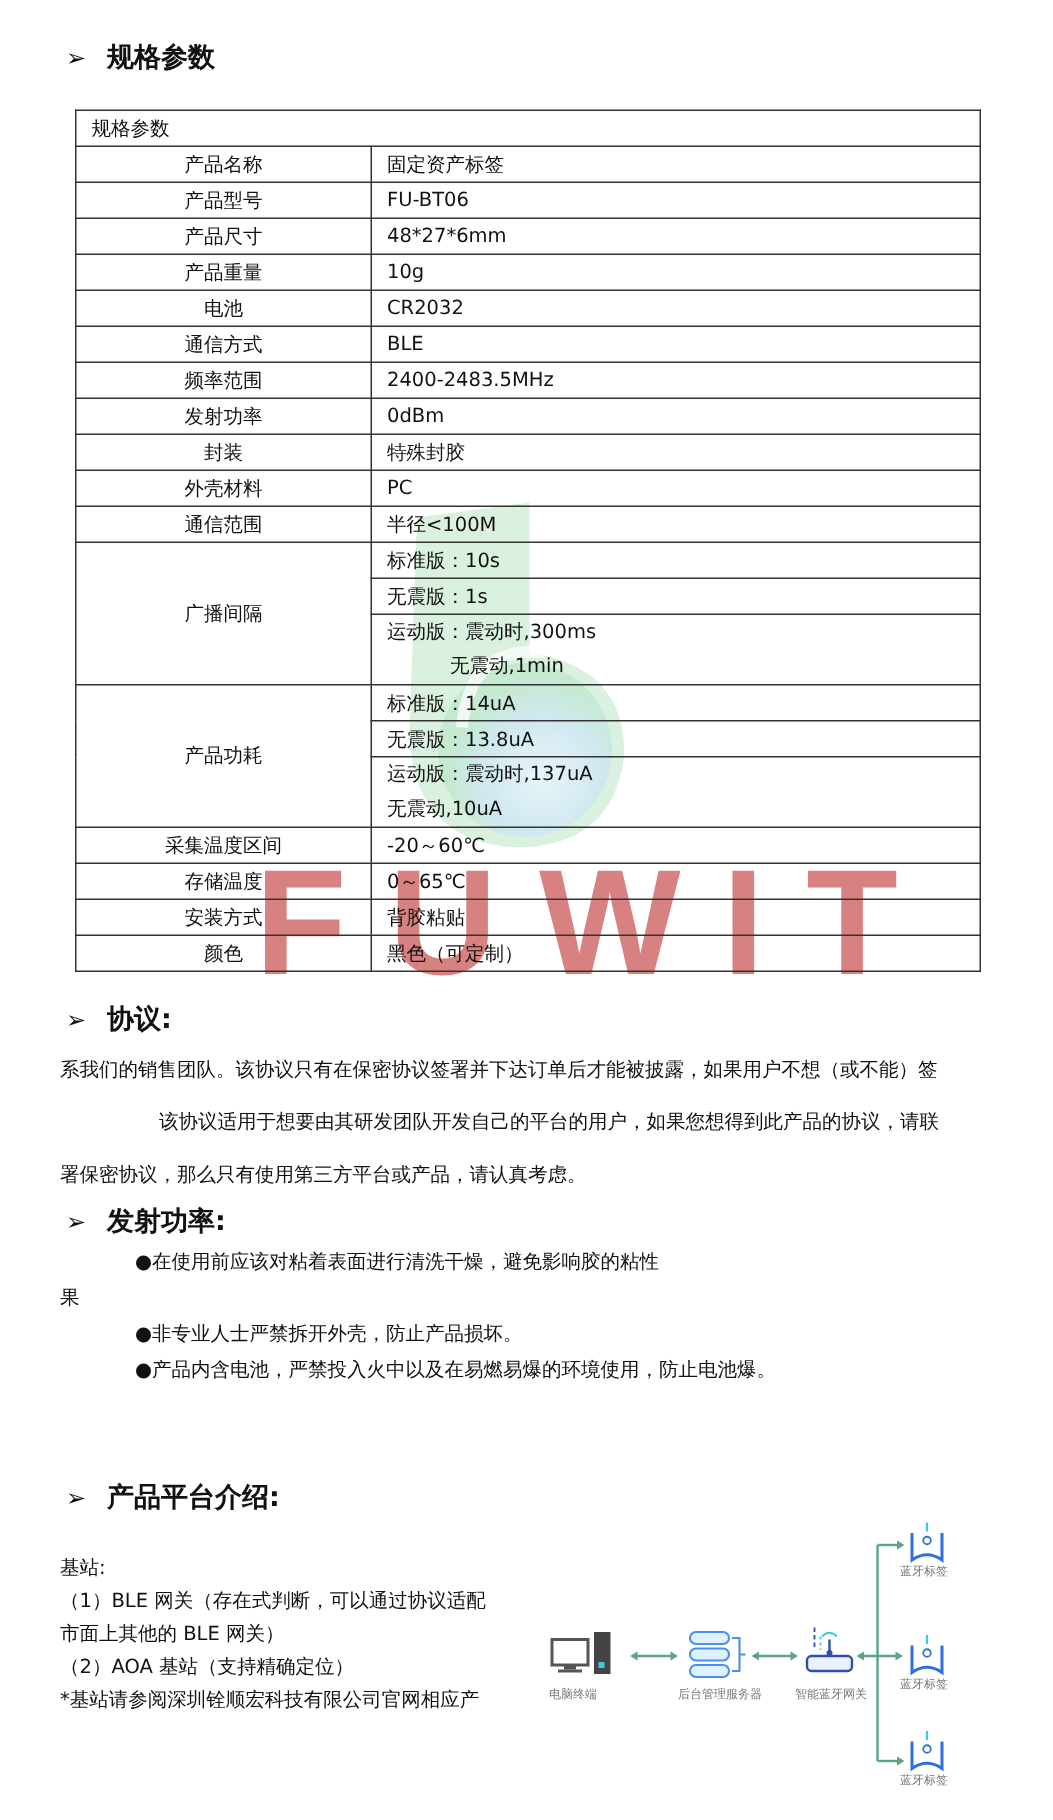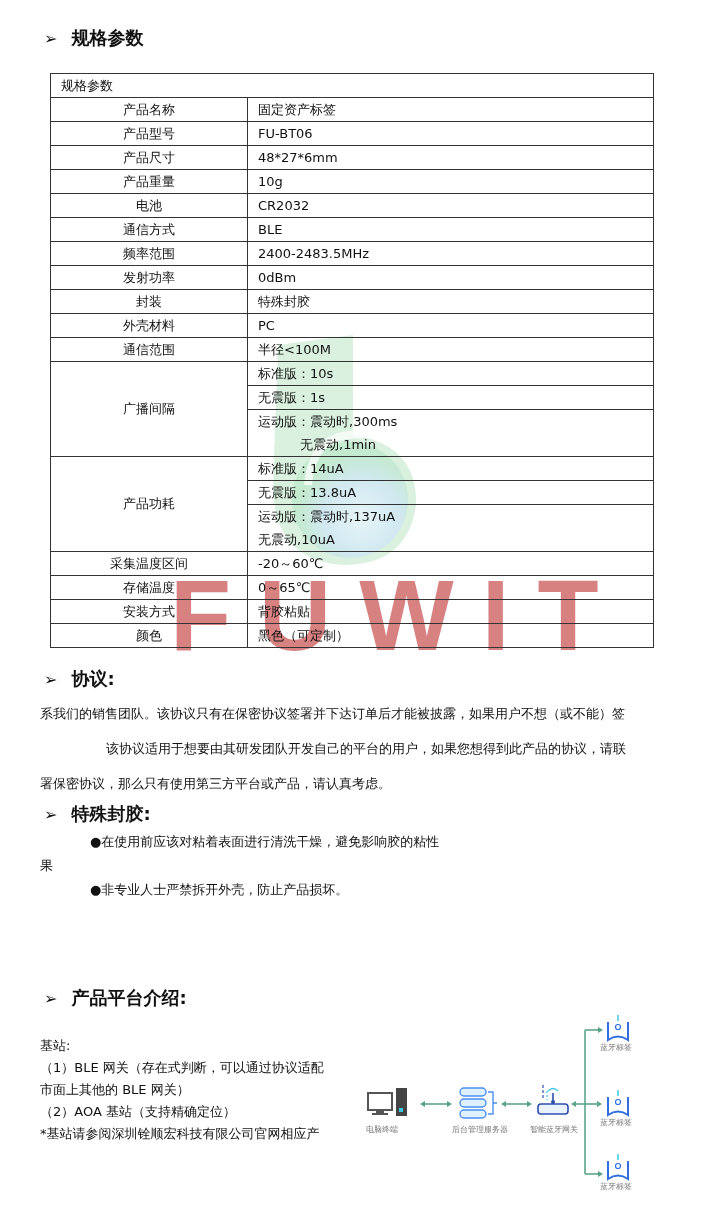--- a/index.html
+++ b/index.html
@@ -147,26 +147,27 @@
   <span>协议:</span>
 </div>
 <div class="para" style="left:40px; top:696px; width:630px; line-height:35px;">
   <p>系我们的销售团队。该协议只有在保密协议签署并下达订单后才能被披露，如果用户不想（或不能）签</p>
   <p style="text-indent:66px;">该协议适用于想要由其研发团队开发自己的平台的用户，如果您想得到此产品的协议，请联</p>
   <p>署保密协议，那么只有使用第三方平台或产品，请认真考虑。</p>
 </div>
 
 <div class="h2" style="top:802px;">
   <span class="arrow">➢</span>
-  <span>特殊封胶:</span>
+  <span>发射功率:</span>
 </div>
 <div class="para" style="left:40px; top:830px; width:630px; line-height:24px;">
   <p style="padding-left:50px;">●在使用前应该对粘着表面进行清洗干燥，避免影响胶的粘性</p>
   <p>果</p>
   <p style="padding-left:50px;">●非专业人士严禁拆开外壳，防止产品损坏。</p>
+  <p style="padding-left:50px;">●产品内含电池，严禁投入火中以及在易燃易爆的环境使用，防止电池爆。</p>
 </div>
 
 <div class="h2" style="top:986px;">
   <span class="arrow">➢</span>
   <span>产品平台介绍:</span>
 </div>
 <div class="para" style="left:40px; top:1035px; width:310px; line-height:22px;">
   <p>基站:</p>
   <p>（1）BLE 网关（存在式判断，可以通过协议适配</p>
   <p>市面上其他的 BLE 网关）</p>

